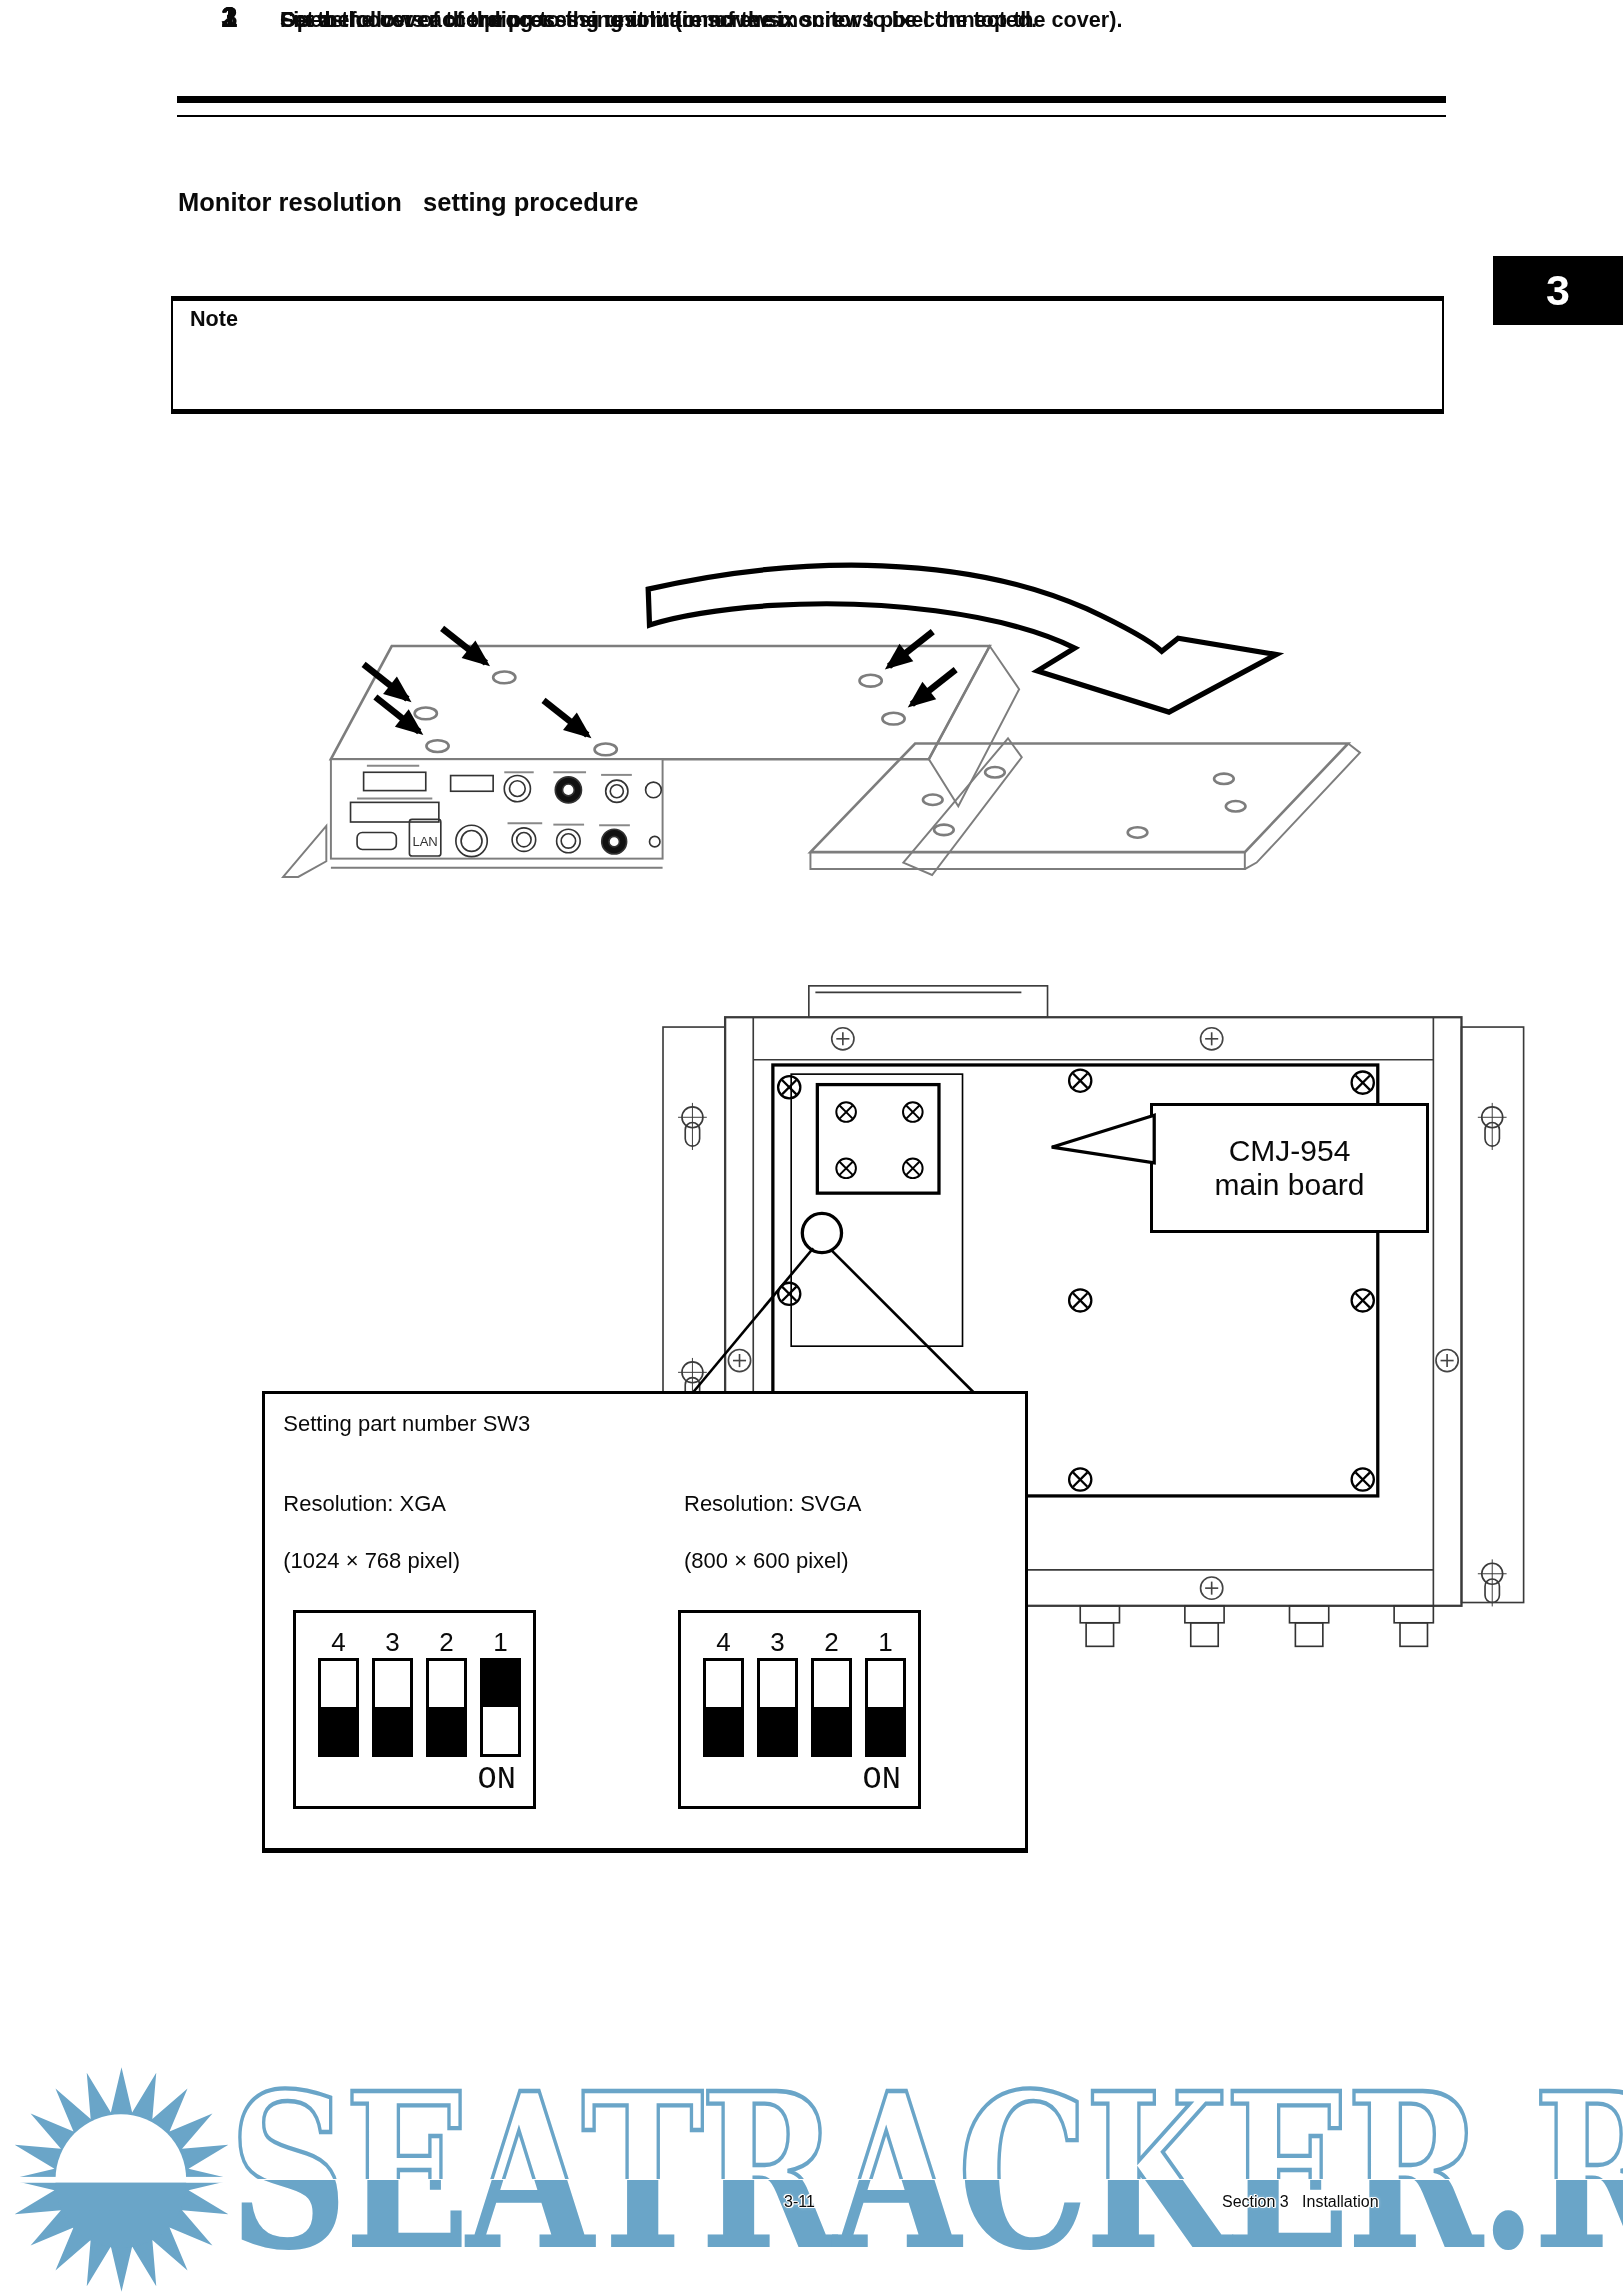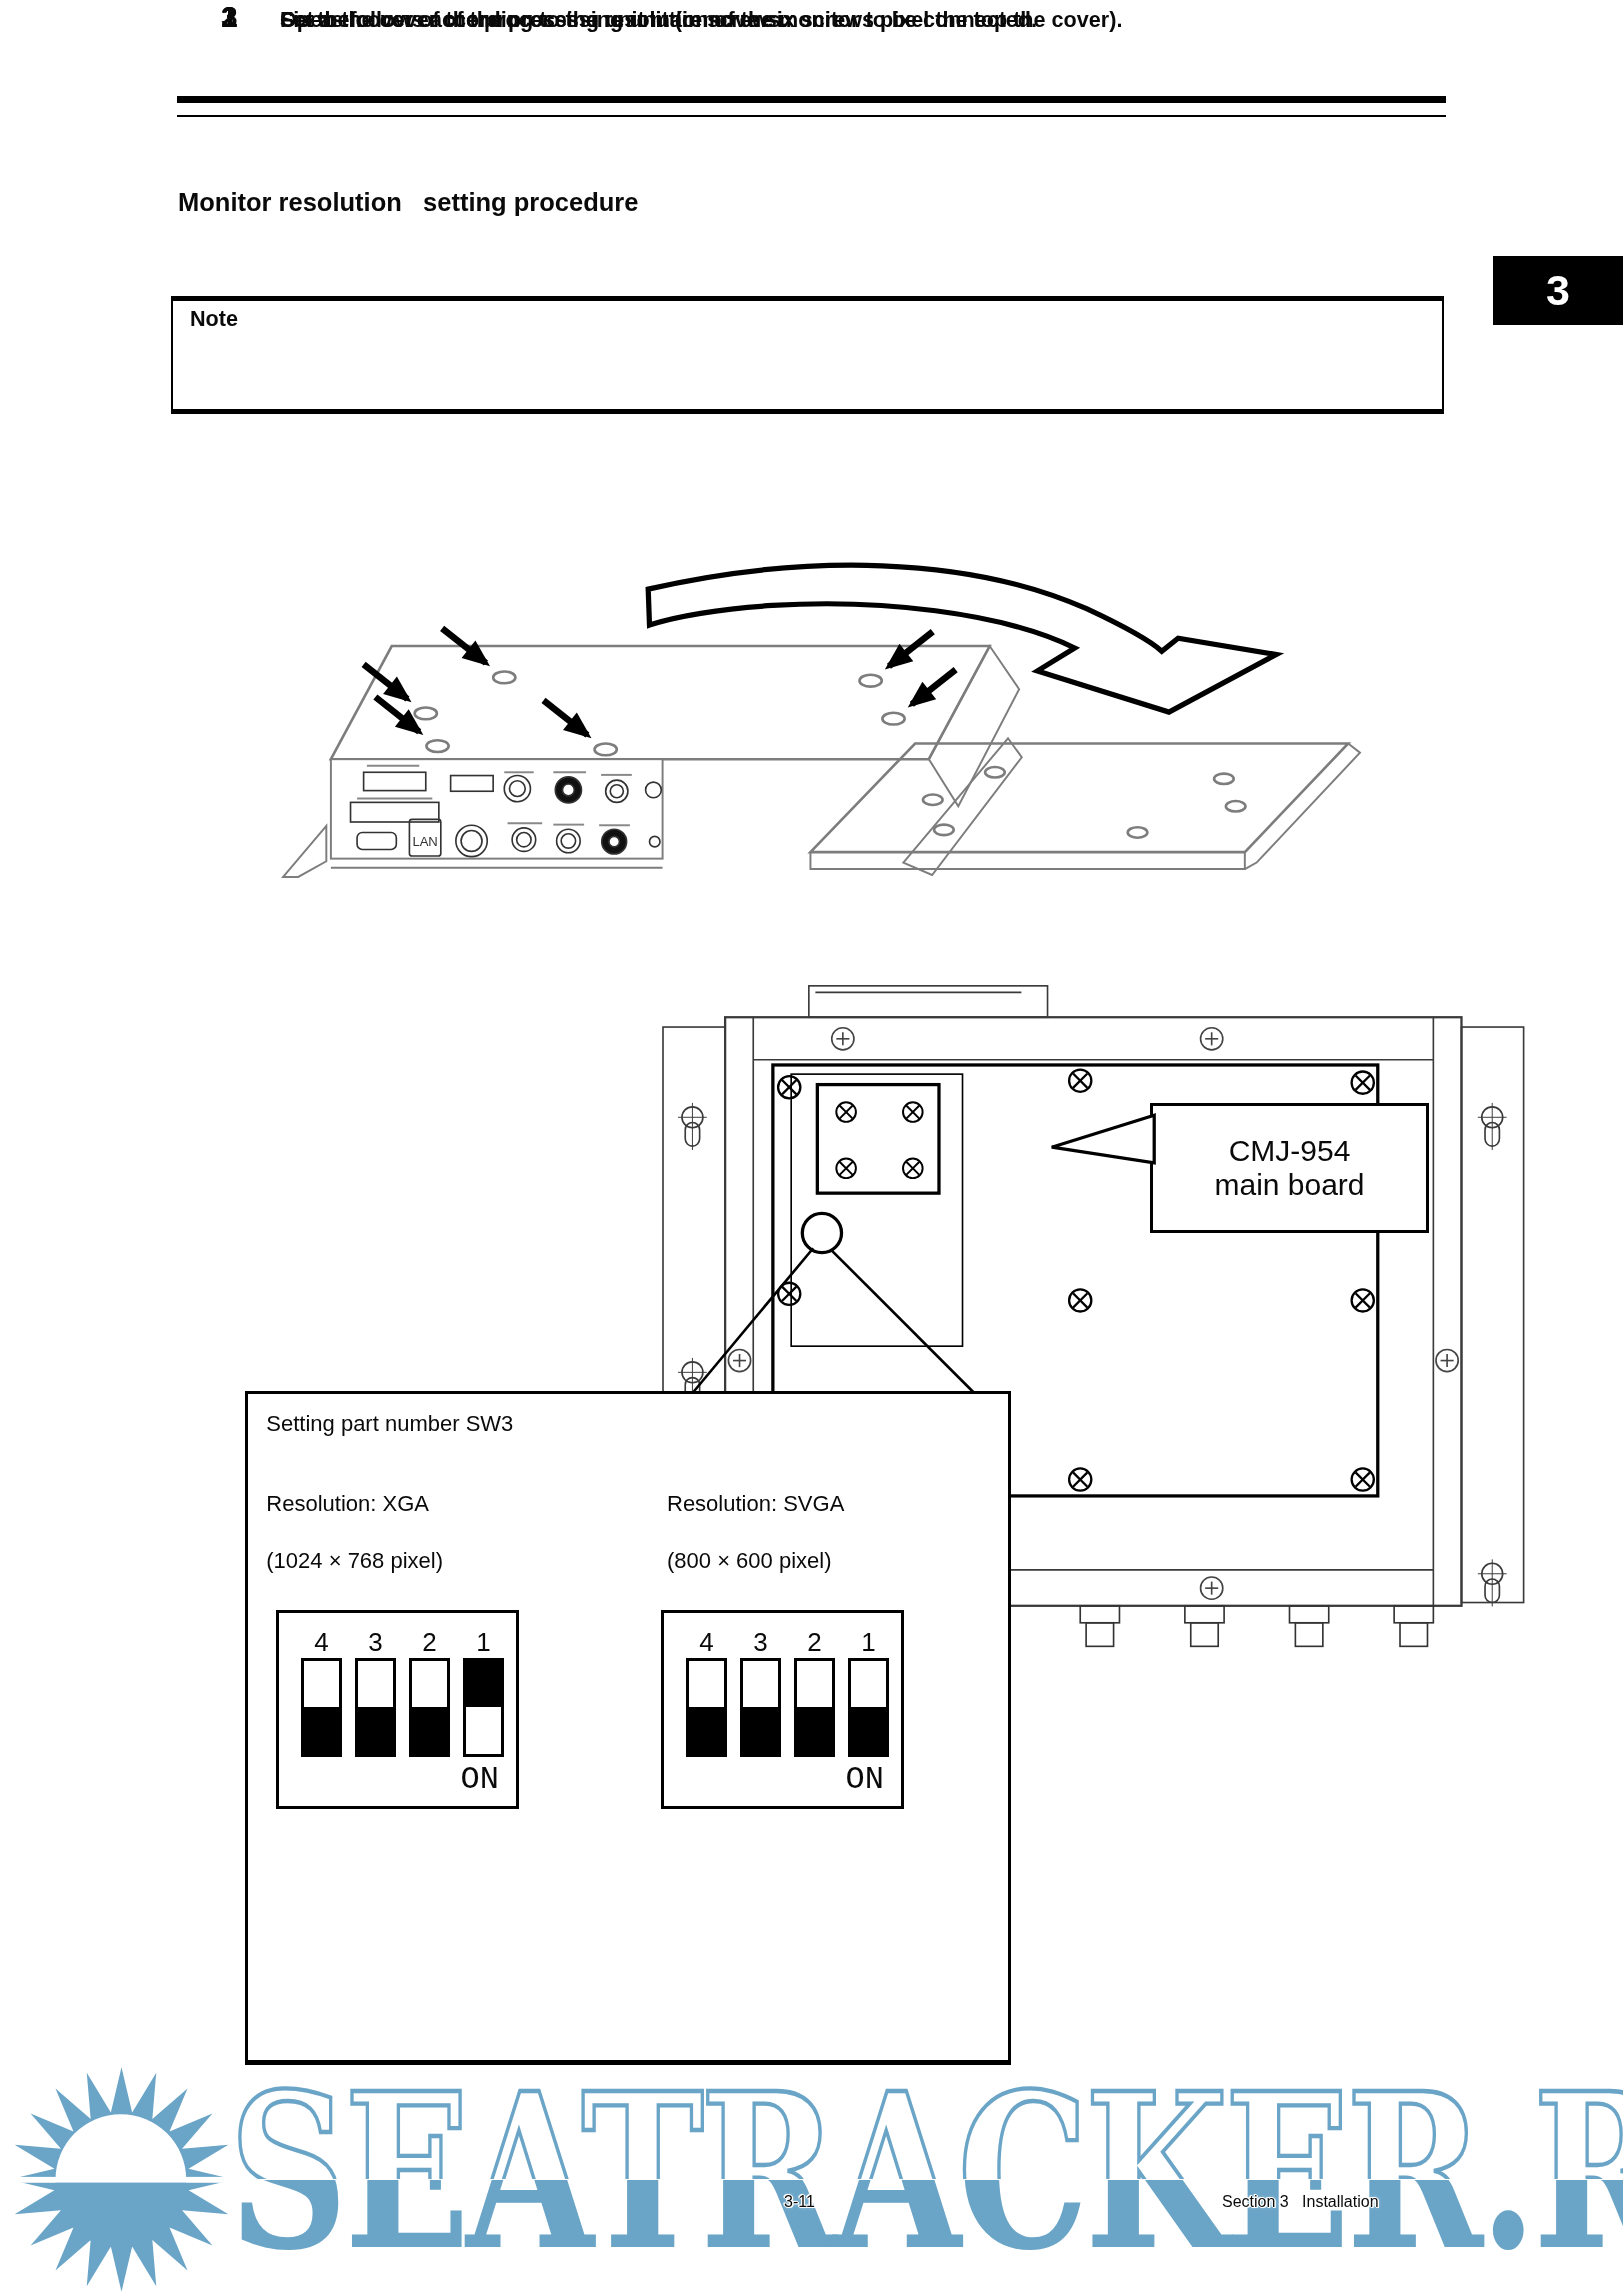--- a/index.html
+++ b/index.html
@@ -24,21 +24,21 @@
   #step1{top:458px;} #step2{top:920px;} #step3{top:1979px;}
 
   svg{display:block;}
 
   
   .cmj-box{left:1150px;top:1103px;width:279px;height:130px;background:#fff;border:3.3px solid #000;
            box-sizing:border-box;display:flex;flex-direction:column;align-items:center;justify-content:center;
            font-size:30px;line-height:34px;}
 
   
-  .sw3-box{left:245px;top:1391px;width:766px;height:674px;background:#fff;
+  .sw3-box{left:262px;top:1391px;width:766px;height:462px;background:#fff;
            border:3.3px solid #000;border-bottom-width:5.2px;box-sizing:border-box;}
   .sw3-heading{position:absolute;left:18.3px;top:17px;font-size:22px;}
   .res-label{position:absolute;top:97px;font-size:22px;}
   .res-pixels{position:absolute;top:154px;font-size:22px;}
   .col-a{left:18.3px;} .col-b{left:419px;}
   .dip-box{position:absolute;top:216px;width:243px;height:199px;border:3.9px solid #000;box-sizing:border-box;}
   .dip-box.a{left:28px;} .dip-box.b{left:413px;}
   .dip-row{position:absolute;left:22px;top:10.5px;display:flex;gap:13px;}
   .dip-cell{width:41px;display:flex;flex-direction:column;align-items:center;}
   .dip-num{font-size:26px;height:34px;display:flex;align-items:flex-end;justify-content:center;}

